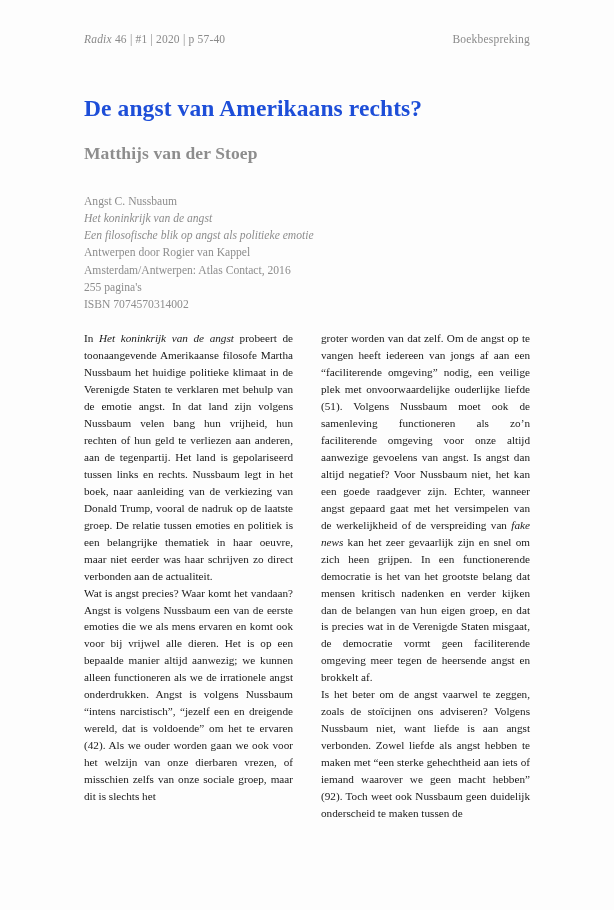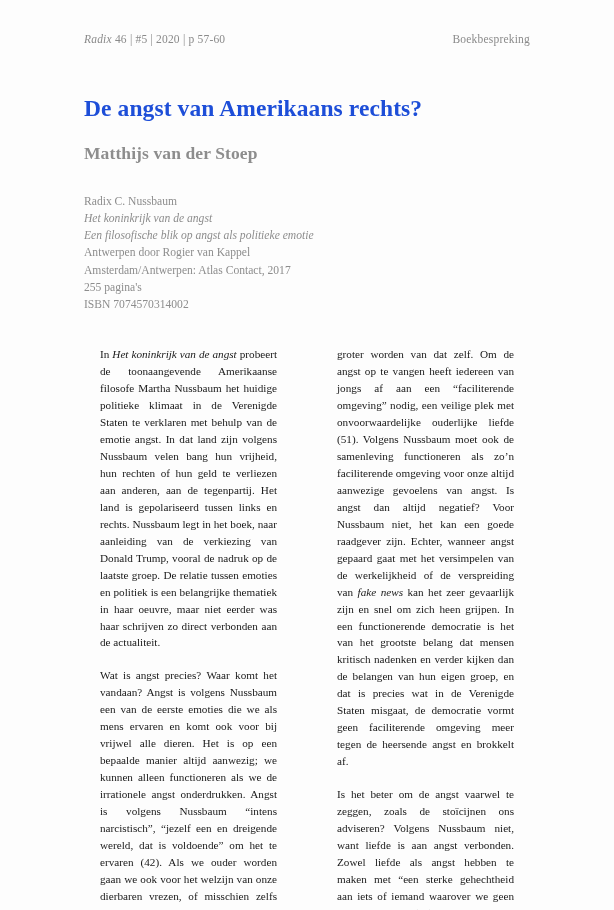--- a/index.html
+++ b/index.html
@@ -96,49 +96,49 @@
   }
   .col {
     width: 209px;
     font-size: 11.2px;
     line-height: 1.515;
     text-align: justify;
     color: #181818;
     hyphens: auto;
   }
   .col p {
-    margin: 16px;
+    margin: 0;
   }
   .col p + p {
     margin-top: 0px;
   }
   .col .it {
     font-style: italic;
   }
 </style>
 </head>
 <body>
 
 <div class="page">
 
   <div class="runninghead">
-    <div class="left"><span class="journal">Radix</span><span> 46 | #5 | 2020 | p 57-60</span></div>
+    <div class="left"><span class="journal">Radix</span><span> 46 | #1 | 2020 | p 57-40</span></div>
     <div class="right">Boekbespreking</div>
   </div>
 
   <h1 class="article-title">De angst van Amerikaans rechts?</h1>
 
   <div class="article-author">Matthijs van der Stoep</div>
 
   <div class="book-meta">
-    <div>Radix C. Nussbaum</div>
+    <div>Angst C. Nussbaum</div>
     <div class="it">Het koninkrijk van de angst</div>
     <div class="it">Een filosofische blik op angst als politieke emotie</div>
     <div>Antwerpen door Rogier van Kappel</div>
-    <div>Amsterdam/Antwerpen: Atlas Contact, 2017</div>
+    <div>Amsterdam/Antwerpen: Atlas Contact, 2016</div>
     <div>255 pagina's</div>
     <div>ISBN 7074570314002</div>
   </div>
 
   <div class="body-cols">
     <div class="col" id="col-left">
         <p><span>In </span><span class="it">Het koninkrijk van de angst</span><span> probeert de toonaangevende Amerikaanse filosofe Martha Nussbaum het huidige politieke klimaat in de Verenigde Staten te verklaren met behulp van de emotie angst. In dat land zijn volgens Nussbaum velen bang hun vrijheid, hun rechten of hun geld te verliezen aan anderen, aan de tegenpartij. Het land is gepolariseerd tussen links en rechts. Nussbaum legt in het boek, naar aanleiding van de verkiezing van Donald Trump, vooral de nadruk op de laatste groep. De relatie tussen emoties en politiek is een belangrijke thematiek in haar oeuvre, maar niet eerder was haar schrijven zo direct verbonden aan de actualiteit.</span></p>
         <p><span>Wat is angst precies? Waar komt het vandaan? Angst is volgens Nussbaum een van de eerste emoties die we als mens ervaren en komt ook voor bij vrijwel alle dieren. Het is op een bepaalde manier altijd aanwezig; we kunnen alleen functioneren als we de irrationele angst onderdrukken. Angst is volgens Nussbaum “intens narcistisch”, “jezelf een en dreigende wereld, dat is voldoende” om het te ervaren (42). Als we ouder worden gaan we ook voor het welzijn van onze dierbaren vrezen, of misschien zelfs van onze sociale groep, maar dit is slechts het</span></p>
       </div>
     <div class="col" id="col-right">

